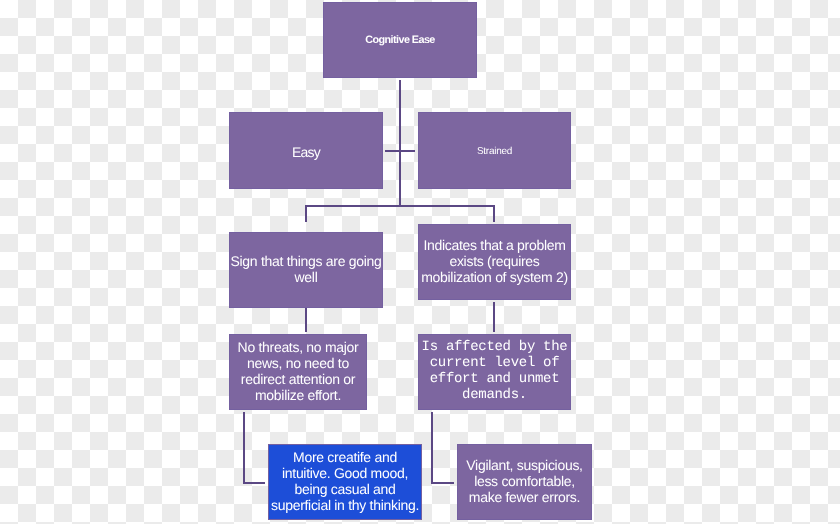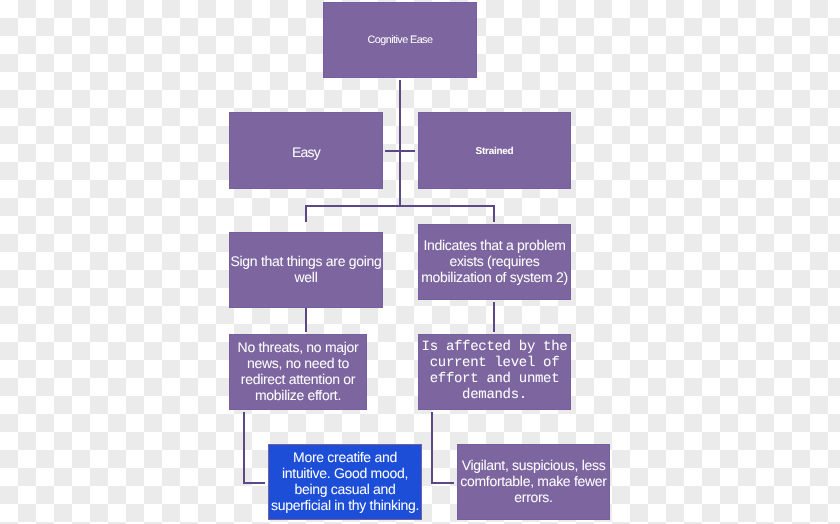--- a/index.html
+++ b/index.html
@@ -38,21 +38,21 @@
     align-items: center;
     justify-content: center;
     text-align: center;
     line-height: 16.2px;
     letter-spacing: -0.3px;
   }
   .node-text { display: block; width: 100%; padding: 0; position: relative; }
   
   .n-root      { font-size: 10.8px; letter-spacing: -0.56px; line-height: 13px; }
   .n-easy      { font-size: 14px; letter-spacing: -0.75px; line-height: 12px; }
-  .n-strained  { font-size: 10px; letter-spacing: -0.28px; line-height: 12px; font-weight: bold; }
+  .n-strained  { font-size: 10px; letter-spacing: -0.28px; line-height: 12px; }
   .n-easy1, .n-strained1,
   .n-easy2, .n-strained2,
   .n-easy3, .n-strained3 { font-size: 14px; }
   .n-easy .node-text, .n-strained .node-text { top: 1px; }
   .n-easy1 .node-text, .n-strained1 .node-text,
   .n-easy2 .node-text, .n-strained2 .node-text,
   .n-easy3 .node-text, .n-strained3 .node-text { top: -1px; }
 </style>
 </head>
 <body>
@@ -64,21 +64,21 @@
       <path d="M400,80 L400,206"></path>
       <path d="M385,151 L415,151"></path>
       <path d="M306,222 L306,206 L494,206 L494,222"></path>
       <path d="M306,302 L306,332"></path>
       <path d="M494,302 L494,332"></path>
       <path d="M244,412 L244,483 L265,483"></path>
       <path d="M432,412 L432,483 L454,483"></path>
     </g>
   </svg>
 
-  <div class="node n-root" style="left: 323px; top: 2px; width: 154px; height: 76px; background: rgb(125, 102, 160); border-color: rgb(116, 96, 160); color: rgb(255, 255, 255); font-weight: normal;">
+  <div class="node n-root" style="left: 323px; top: 2px; width: 154px; height: 76px; background: rgb(125, 102, 160); border-color: rgb(116, 96, 160); color: rgb(255, 255, 255); font-weight: bold;">
     <span class="node-text">Cognitive Ease</span>
   </div>
 
   <div class="node n-easy" style="left: 229px; top: 112px; width: 154px; height: 77px; background: rgb(125, 102, 160); border-color: rgb(116, 96, 160); color: rgb(255, 255, 255);">
     <span class="node-text">Easy</span>
   </div>
 
   <div class="node n-strained" style="left: 418px; top: 112px; width: 153px; height: 77px; background: rgb(125, 102, 160); border-color: rgb(116, 96, 160); color: rgb(255, 255, 255);">
     <span class="node-text">Strained</span>
   </div>
@@ -96,17 +96,17 @@
   </div>
 
   <div class="node n-strained2" style="left: 418px; top: 334px; width: 153px; height: 76px; background: rgb(125, 102, 160); border-color: rgb(116, 96, 160); color: rgb(255, 255, 255); font-family: Liberation Mono, monospace;">
     <span class="node-text">Is affected by the current level of effort and unmet demands.</span>
   </div>
 
   <div class="node n-easy3" style="left: 268px; top: 444px; width: 154px; height: 76px; background: #1d4ed8; border-color: rgb(116, 96, 160); color: rgb(255, 255, 255);">
     <span class="node-text">More creatife and intuitive. Good mood, being casual and superficial in thy thinking.</span>
   </div>
 
-  <div class="node n-strained3" style="left: 457px; top: 444px; width: 153px; height: 76px; background: rgb(125, 102, 160); border-color: rgb(116, 96, 160); color: rgb(255, 255, 255);">
+  <div class="node n-strained3" style="left: 457px; top: 444px; width: 135px; height: 76px; background: rgb(125, 102, 160); border-color: rgb(116, 96, 160); color: rgb(255, 255, 255);">
     <span class="node-text">Vigilant, suspicious, less comfortable, make fewer errors.</span>
   </div>
 
 </div>
 
 </body></html>

